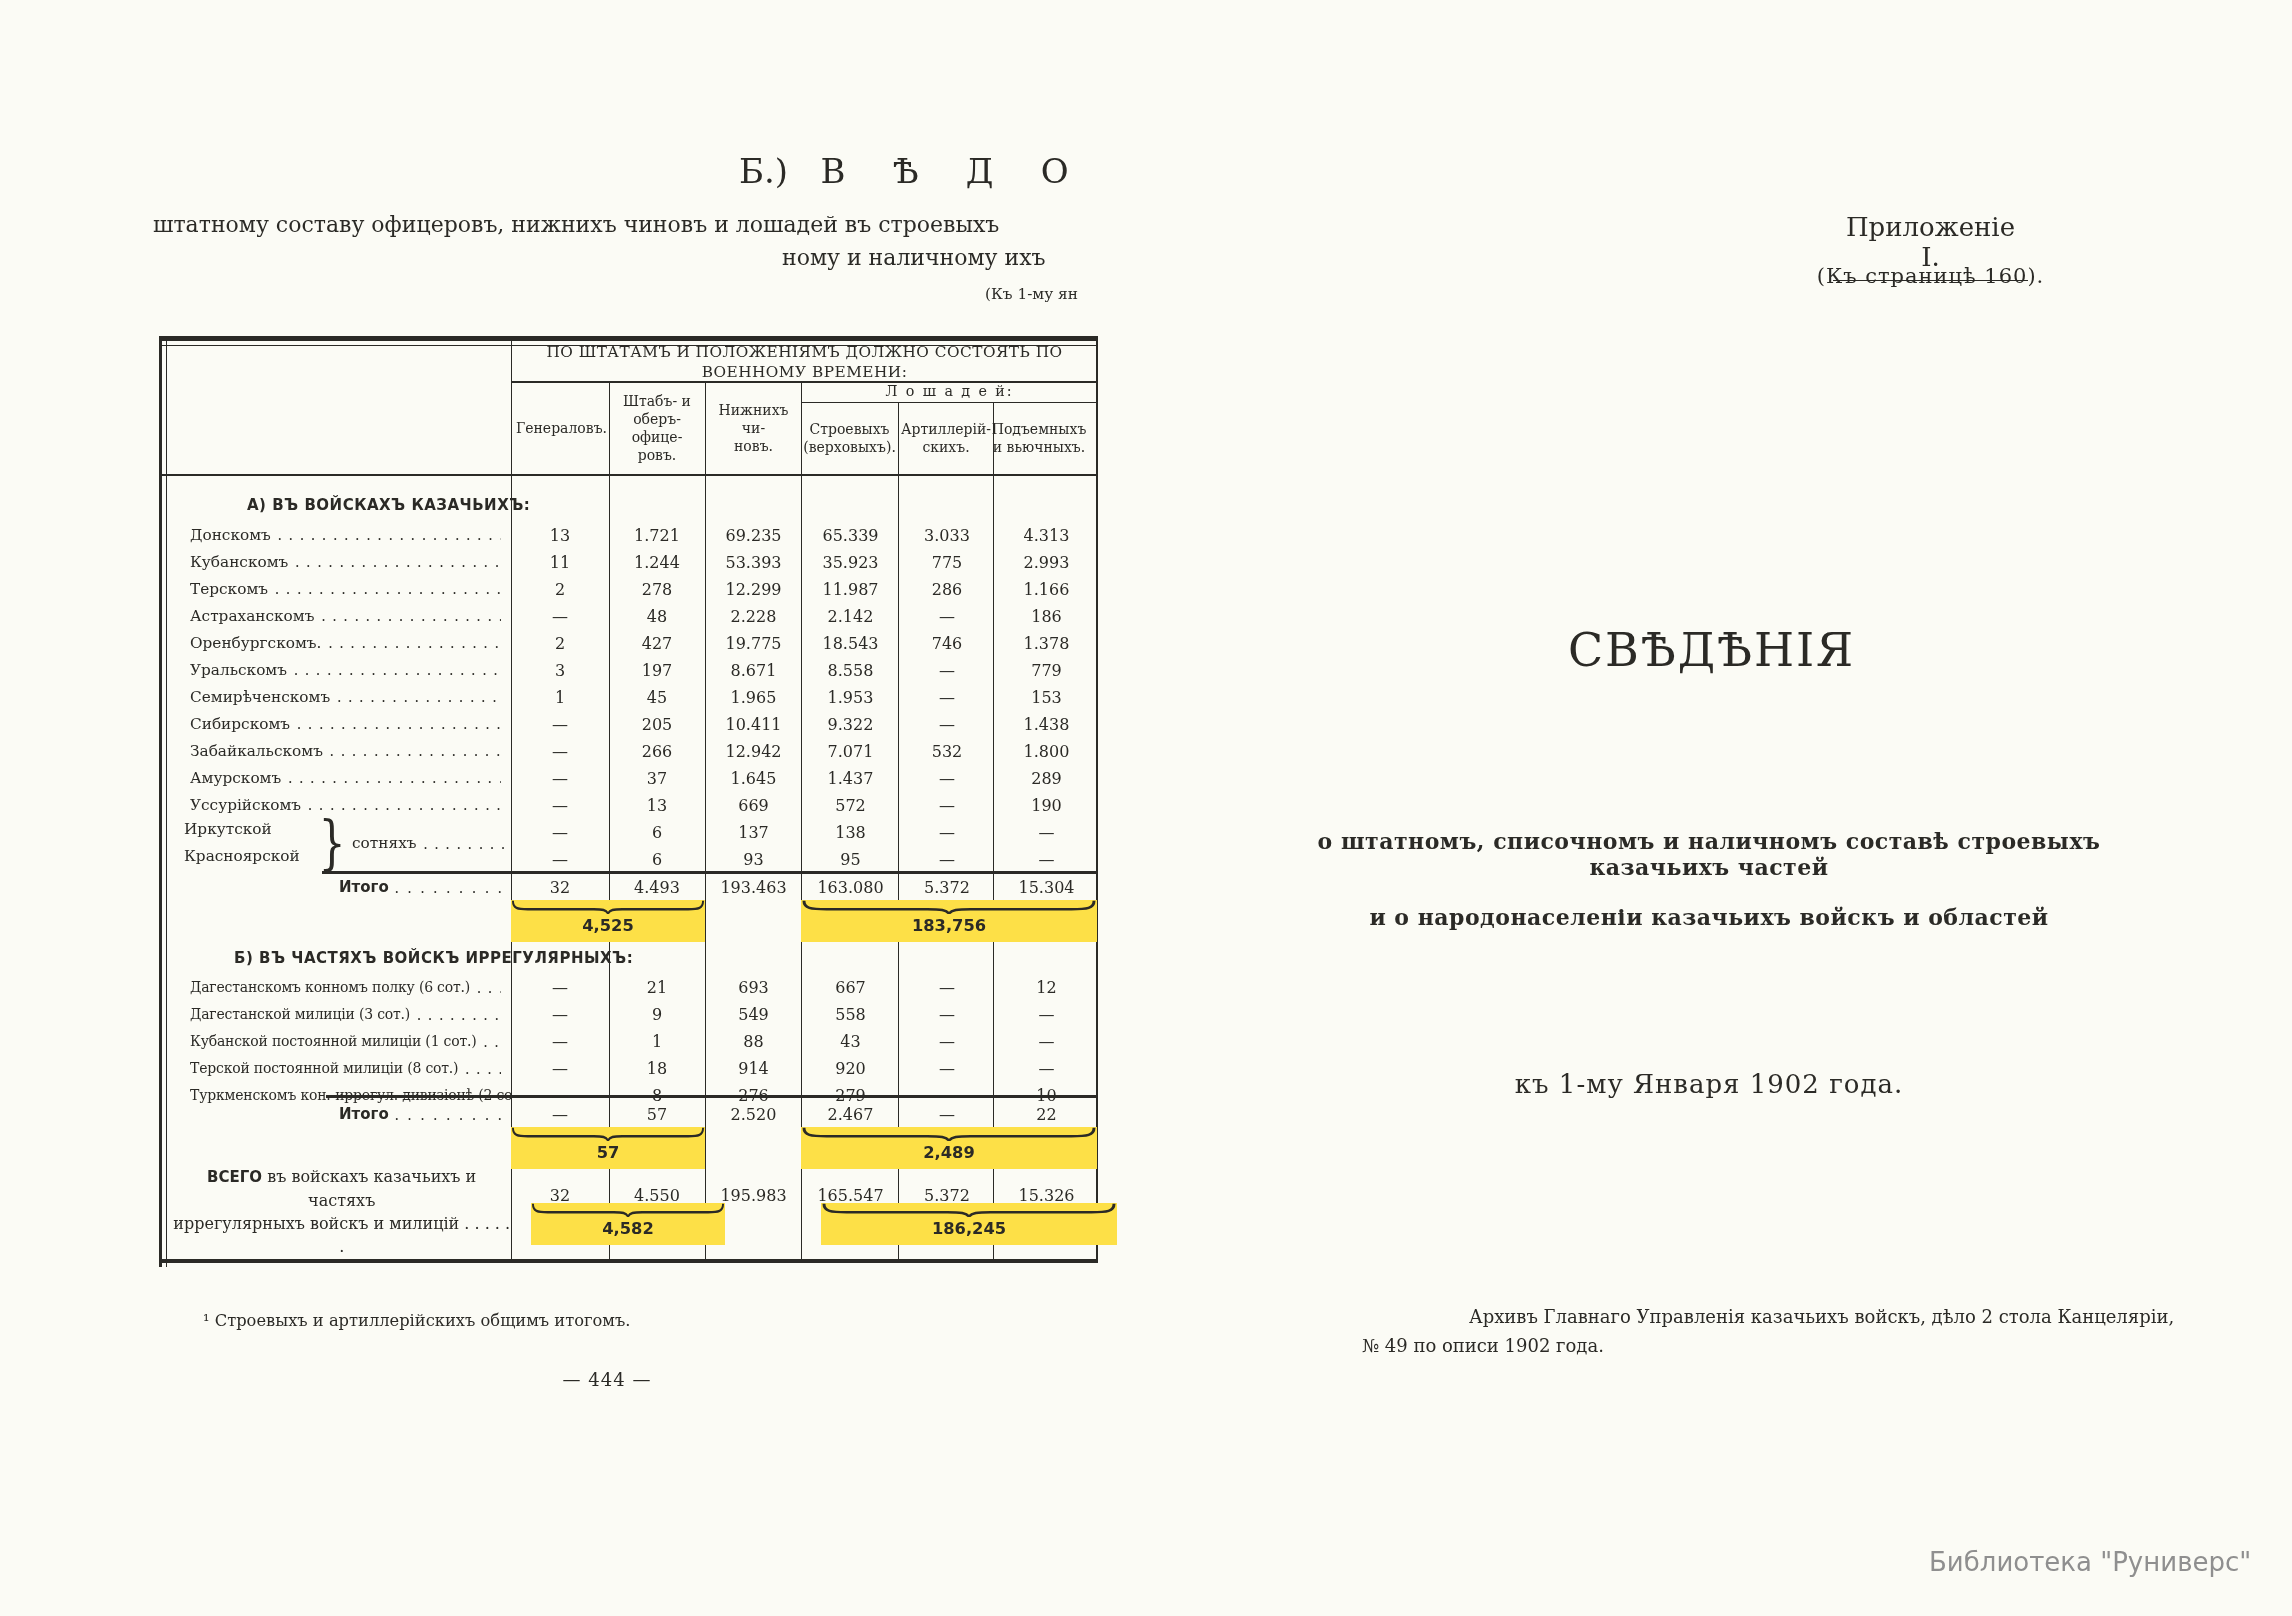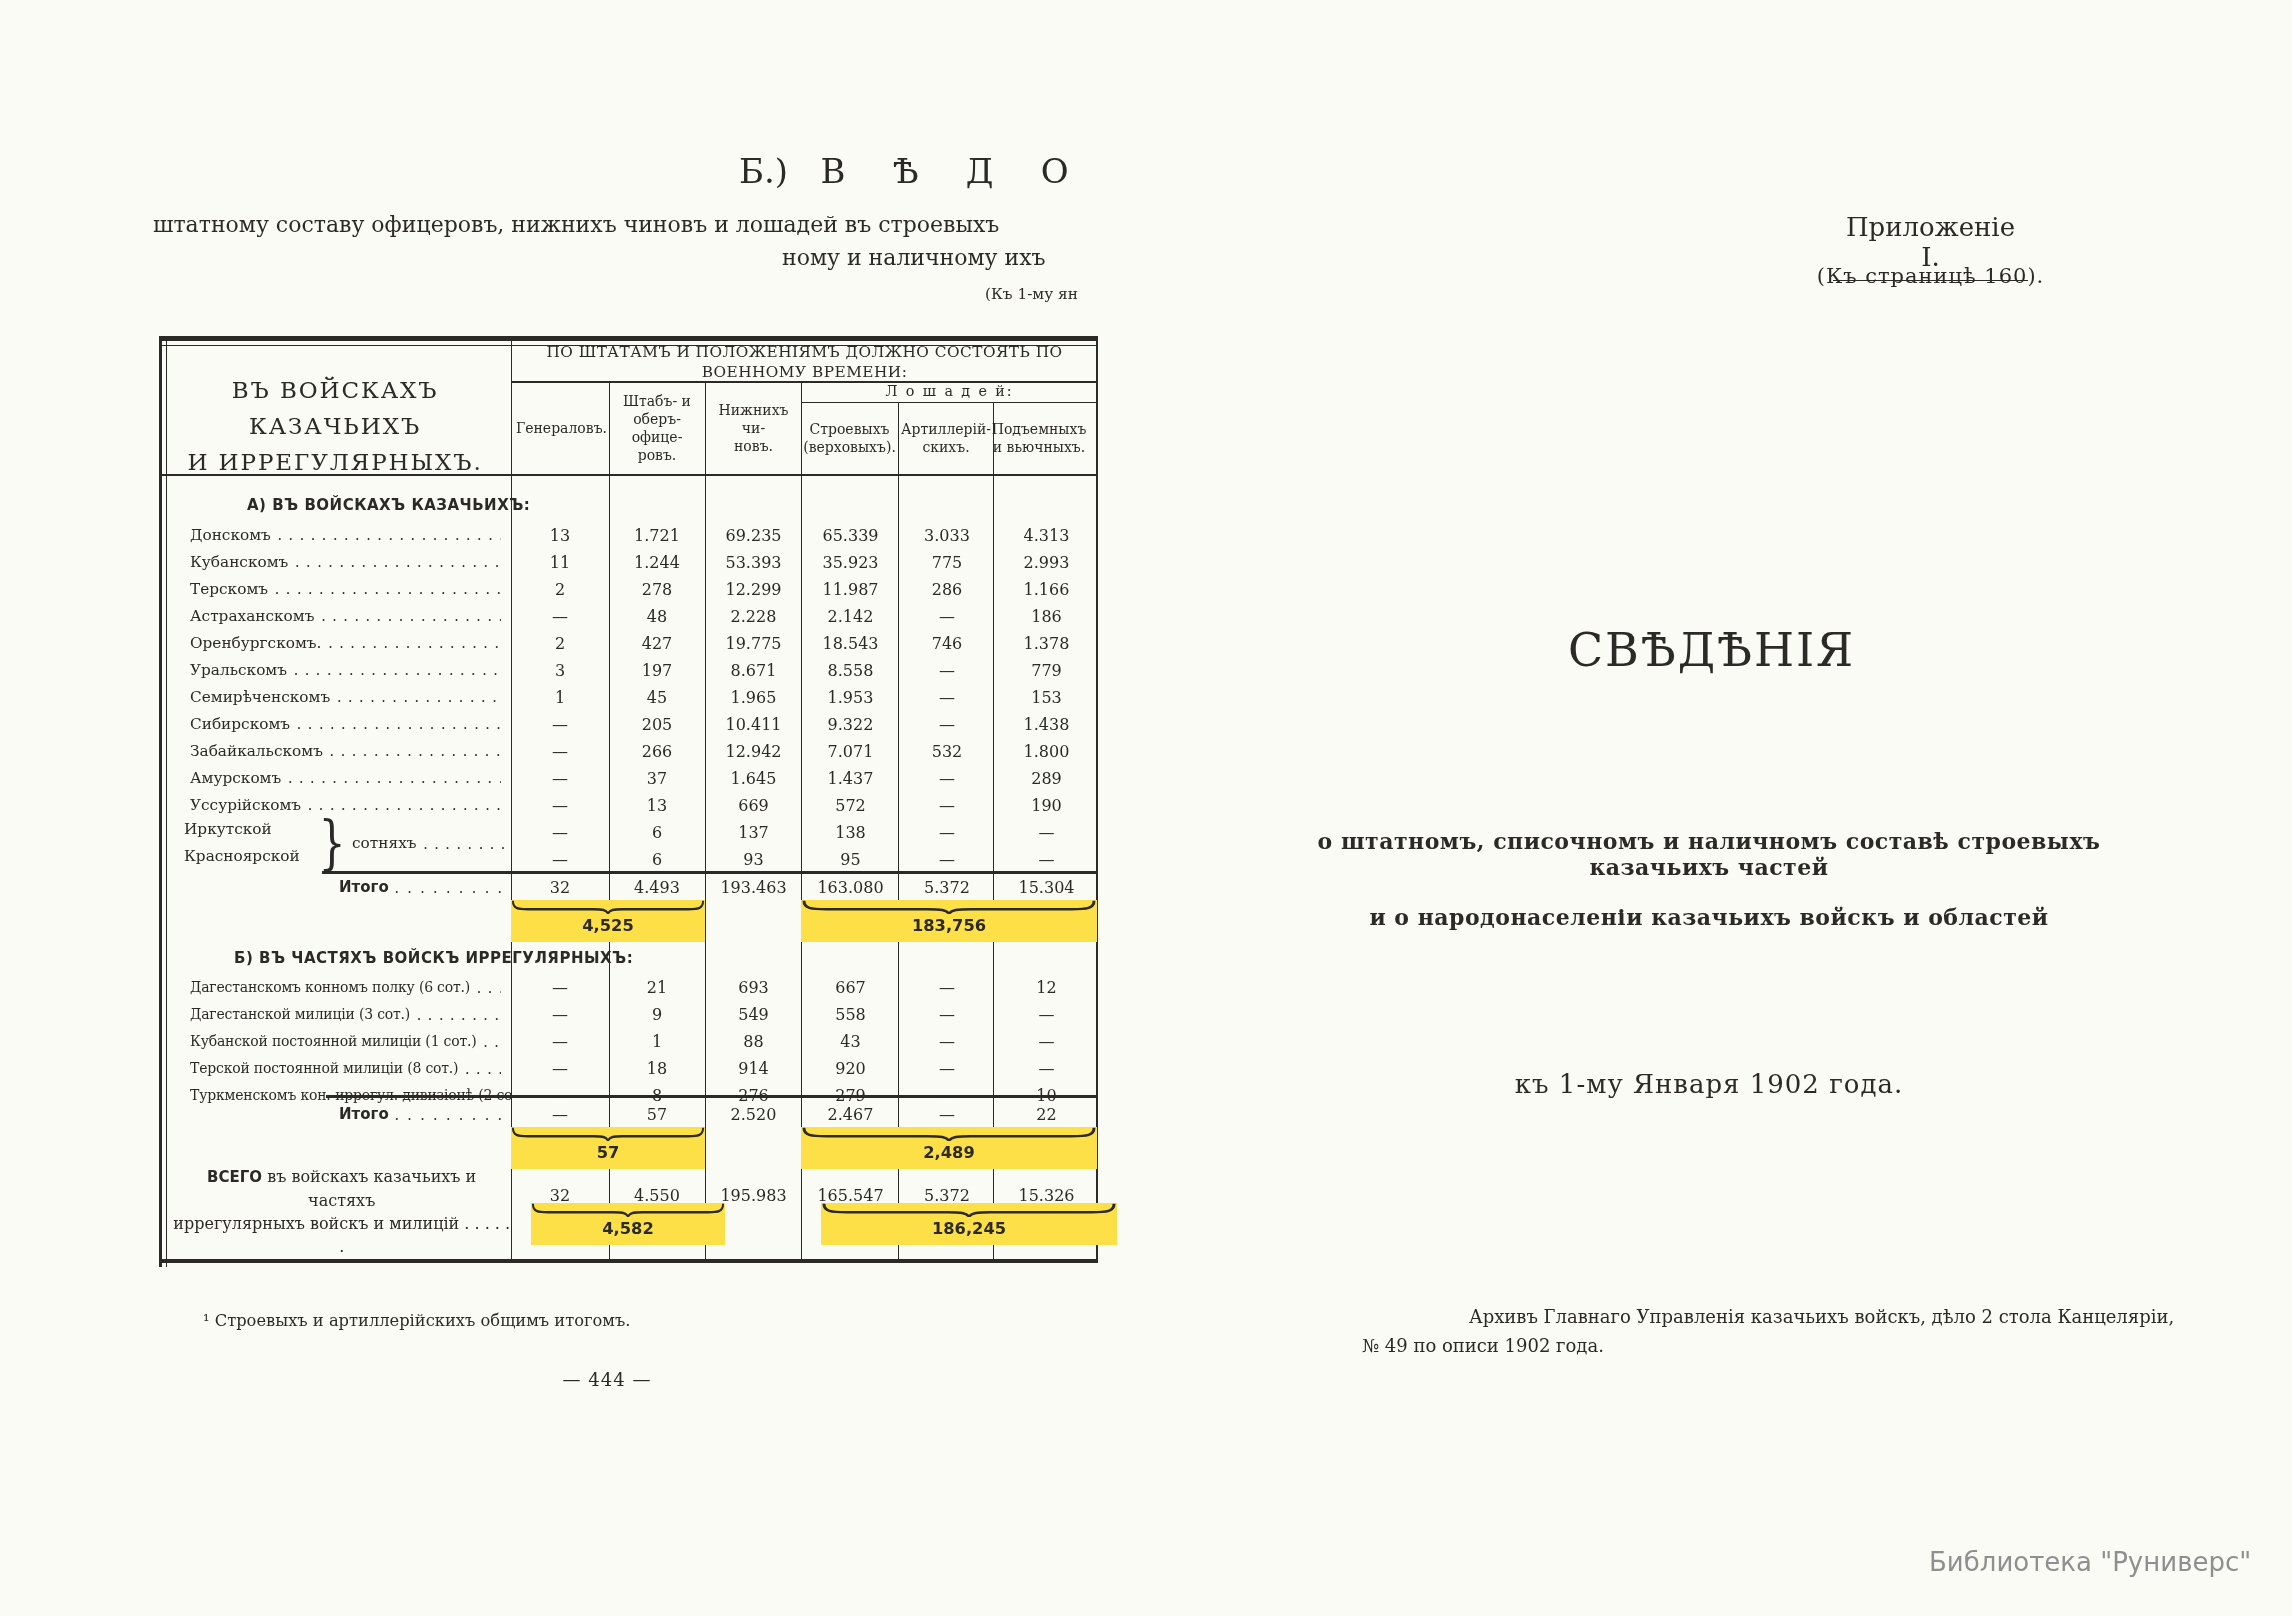--- a/index.html
+++ b/index.html
@@ -116,24 +116,20 @@
     <div class="hl" style="left:642px;top:66px;width:296px;height:1px;"></div>
     <div class="vl" style="left:352px;top:0;width:1px;height:923px;"></div>
     <div class="vl" style="left:450px;top:45px;width:1px;height:878px;"></div>
     <div class="vl" style="left:546px;top:45px;width:1px;height:878px;"></div>
     <div class="vl" style="left:642px;top:45px;width:1px;height:878px;"></div>
     <div class="vl" style="left:739px;top:66px;width:1px;height:857px;"></div>
     <div class="vl" style="left:834px;top:66px;width:1px;height:857px;"></div>
     <div class="hl" style="left:163px;top:535px;width:776px;height:2.9px;"></div>
     <div class="hl" style="left:167px;top:759px;width:771px;height:2.9px;"></div>
 
-    <div class="abs rowhead">
-      <div>ВЪ  ВОЙСКАХЪ  КАЗАЧЬИХЪ</div>
-      <div>И  ИРРЕГУЛЯРНЫХЪ.</div>
-    </div>
     <div class="abs spanhead">ПО ШТАТАМЪ И ПОЛОЖЕНІЯМЪ ДОЛЖНО СОСТОЯТЬ ПО ВОЕННОМУ ВРЕМЕНИ:</div>
     <div class="abs horseshead">Л о ш а д е й:</div>
     <div class="abs ch ch0">Генераловъ.</div>
     <div class="abs ch ch1">Штабъ- и
 оберъ-офице-
 ровъ.</div>
     <div class="abs ch ch2">Нижнихъ чи-
 новъ.</div>
     <div class="abs ch ch3">Строевыхъ
 (верховыхъ).</div>

